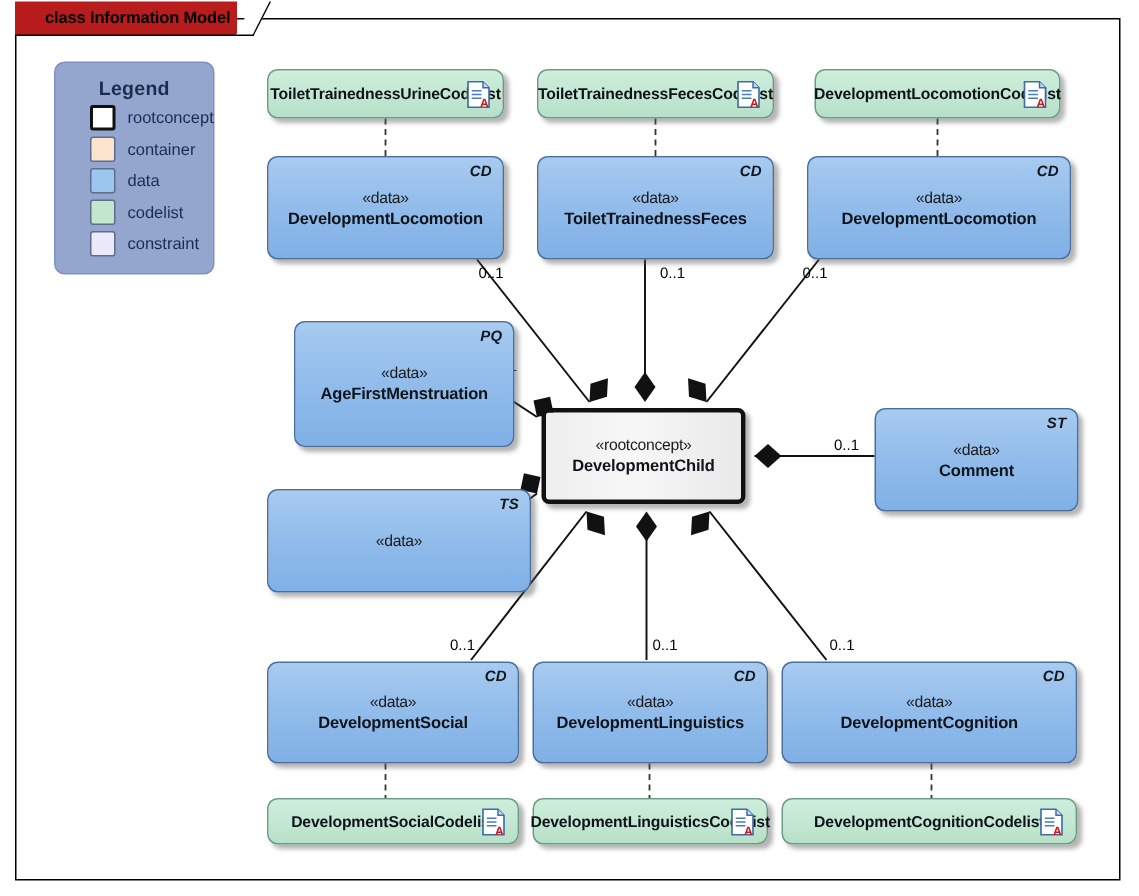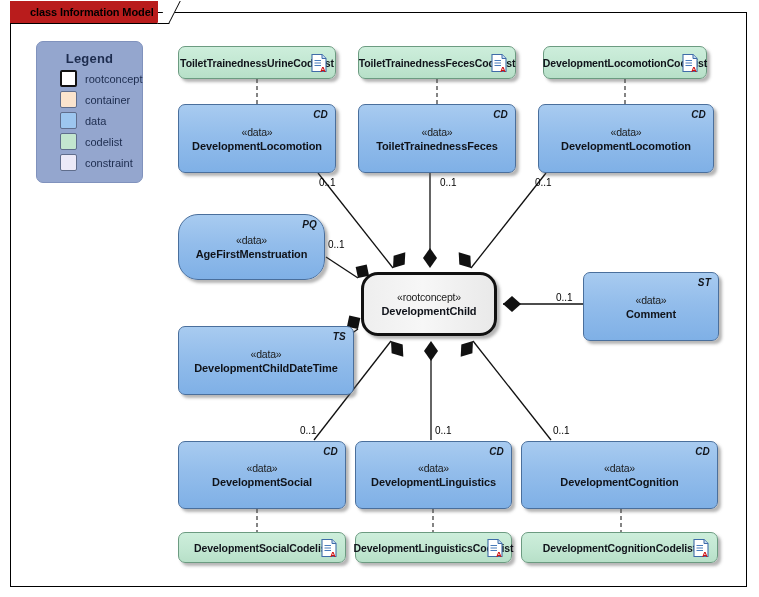--- a/index.html
+++ b/index.html
@@ -116,21 +116,21 @@
     box-shadow: 3px 3px 3px rgba(90,90,90,0.45);
   }
   .node.codelist {
     background: linear-gradient(to bottom, #cdeedb 0%, #c2e7d2 55%, #b7e0c8 100%);
     border: 1px solid #6c9b81;
     box-shadow: 3px 3px 3px rgba(90,90,90,0.45);
   }
   .node.rootconcept {
     background: linear-gradient(to right, #eeeeee 0%, #f7f7f7 45%, #e9e9e9 100%);
     border: 3px solid #111111;
-    border-radius: 17px;
+    border-radius: 5px;
     box-shadow: 3px 3px 3px rgba(90,90,90,0.45);
     z-index: 4;
   }
 
   .node-body {
     position: absolute;
     left: 0; right: 0; top: 0; bottom: 0;
     display: flex;
     flex-direction: column;
     align-items: center;
@@ -337,33 +337,32 @@
 </div>
 
 <div class="node data" style="left:538px; top:104px; width:176px; height:69px;">
   <span class="type-tag">CD</span>
   <div class="node-body">
     <span class="stereotype">«data»</span>
     <span class="node-name">DevelopmentLocomotion</span>
   </div>
 </div>
 
-<div class="node data" style="left:178px; top:214px; width:147px; height:66px;border-radius:20px;">
+<div class="node data" style="left:196px; top:214px; width:147px; height:84px;">
   <span class="type-tag">PQ</span>
   <div class="node-body">
     <span class="stereotype">«data»</span>
     <span class="node-name">AgeFirstMenstruation</span>
   </div>
 </div>
 
 <div class="node data" style="left:178px; top:326px; width:176px; height:69px;">
   <span class="type-tag">TS</span>
   <div class="node-body">
     <span class="stereotype">«data»</span>
-    <span class="node-name">DevelopmentChildDateTime</span>
   </div>
 </div>
 
 <div class="node rootconcept" style="left:361px; top:272px; width:136px; height:64px;">
   <div class="node-body">
     <span class="stereotype">«rootconcept»</span>
     <span class="node-name">DevelopmentChild</span>
   </div>
 </div>
 

